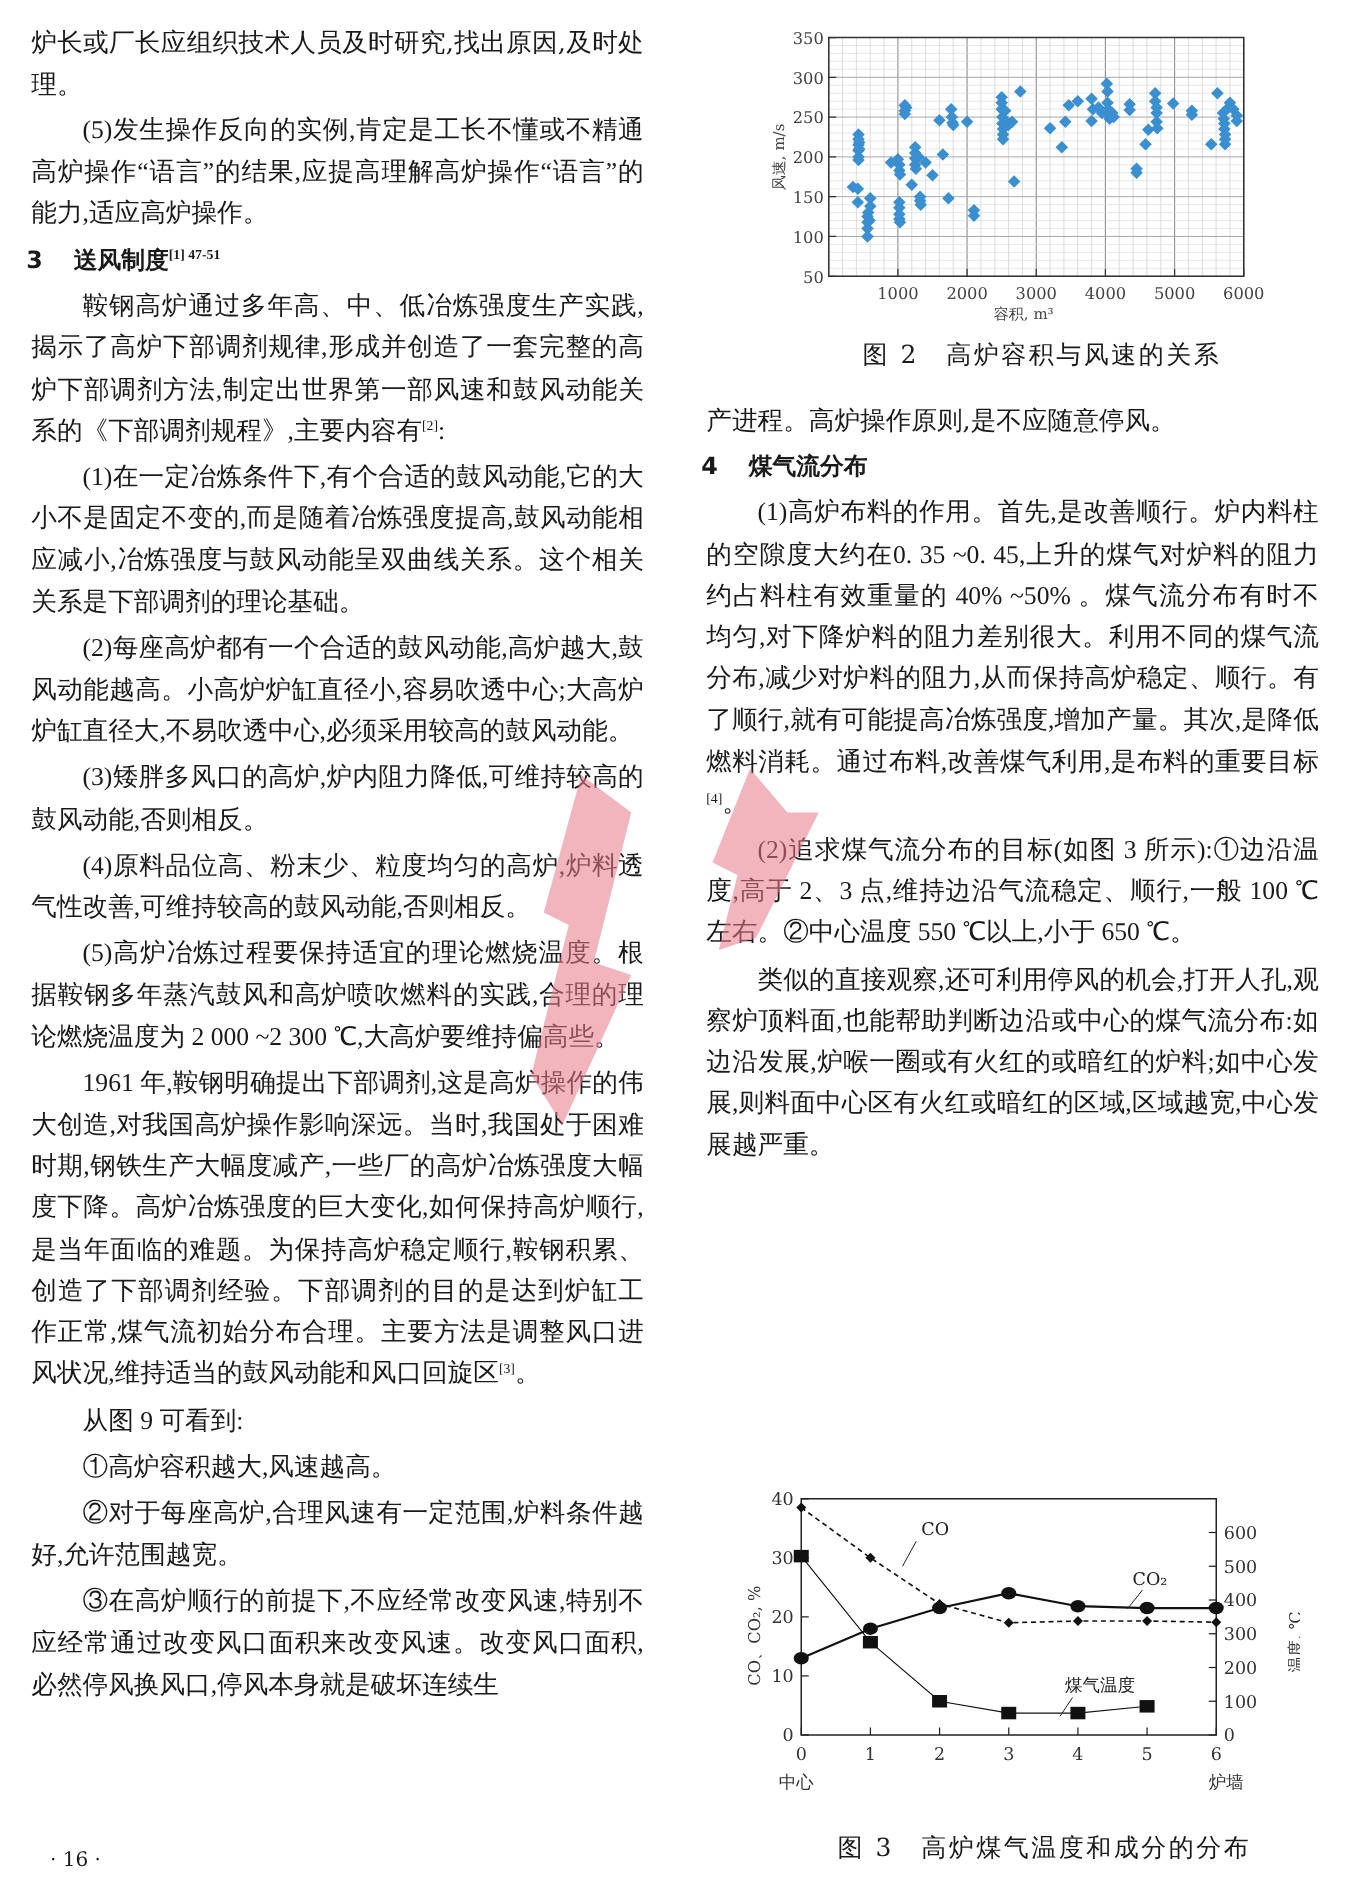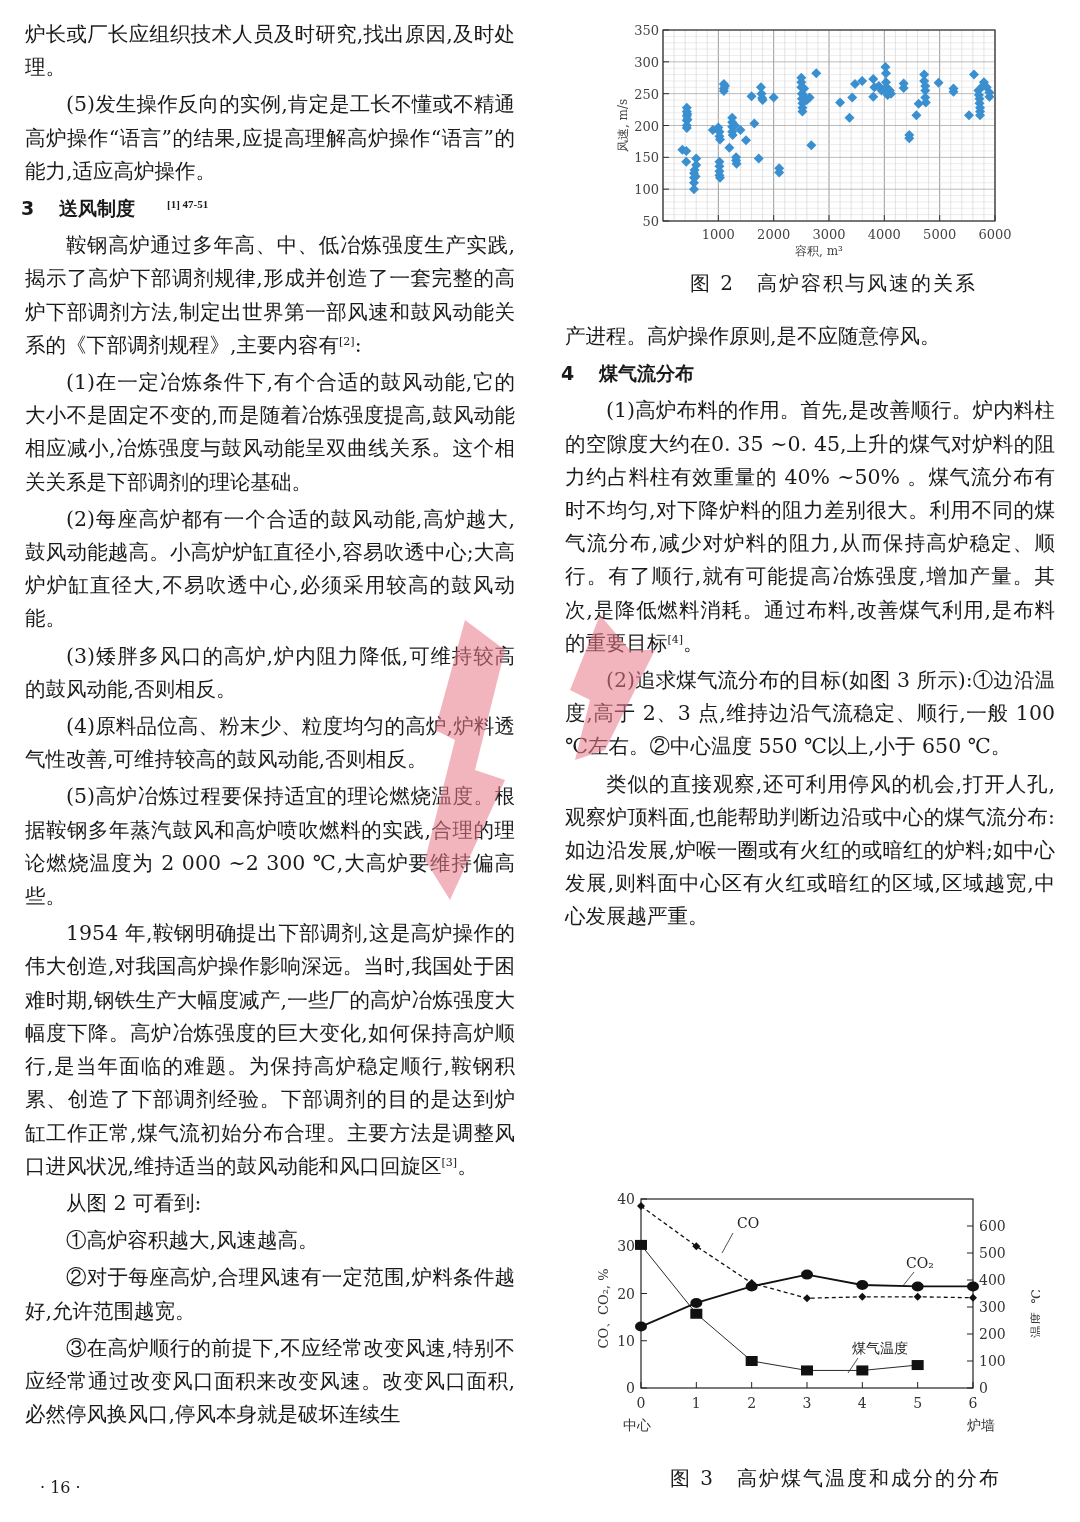--- a/index.html
+++ b/index.html
@@ -2,25 +2,25 @@
 <html><head>
 <meta charset="utf-8">
 <style>
   html, body { margin:0; padding:0; background:#ffffff; }
   body { width:1080px; height:1522px; position:relative; overflow:hidden;
          font-family:"DejaVu Serif","Liberation Serif",serif; color:#1a1a1a; }
   .col { position:absolute; top:14px; width:498px; font-size:20.5px; line-height:33.2px; }
   .col.left { left:21px; }
   .col.right { left:561px; top:316px; }
   .p { margin:4px; text-align:justify; text-justify:inter-character; }
-  .p.indent { text-indent:2em; }
+  .p.indent { text-indent:2em;font-family:Liberation Serif, serif; }
   .h { margin:0; font-family:"DejaVu Sans","Liberation Sans",sans-serif; font-weight:bold; font-size:19px; }
   .h .num { display:inline-block; width:38px; }
   sup { font-size:11px; vertical-align:top; position:relative; top:-4px; }
-  .h sup { font-weight:bold; font-family:"Liberation Serif",serif;padding-left:32px; }
+  .h sup { font-weight:bold; font-family:"Liberation Serif",serif; }
   .fig { position:absolute; }
   .caption { position:absolute; font-size:20px; letter-spacing:2px; white-space:nowrap; }
   .pagenum { position:absolute; left:40px; top:1478px; font-size:16px; }
   .watermark { position:absolute; pointer-events:none; opacity:0.55; }
   svg text { font-family:"DejaVu Serif","Liberation Serif",serif; }
 </style>
 </head>
 <body>
 
 <div class="col left">
@@ -28,22 +28,22 @@
   <p class="p indent">(5)发生操作反向的实例,肯定是工长不懂或不精通高炉操作“语言”的结果,应提高理解高炉操作“语言”的能力,适应高炉操作。</p>
   <h3 class="h">
     <span class="num">3</span><span>送风制度</span><sup>[1] 47-51</sup>
   </h3>
   <p class="p indent"><span>鞍钢高炉通过多年高、中、低冶炼强度生产实践,揭示了高炉下部调剂规律,形成并创造了一套完整的高炉下部调剂方法,制定出世界第一部风速和鼓风动能关系的《下部调剂规程》,主要内容有</span><sup>[2]</sup><span>:</span></p>
   <p class="p indent">(1)在一定冶炼条件下,有个合适的鼓风动能,它的大小不是固定不变的,而是随着冶炼强度提高,鼓风动能相应减小,冶炼强度与鼓风动能呈双曲线关系。这个相关关系是下部调剂的理论基础。</p>
   <p class="p indent">(2)每座高炉都有一个合适的鼓风动能,高炉越大,鼓风动能越高。小高炉炉缸直径小,容易吹透中心;大高炉炉缸直径大,不易吹透中心,必须采用较高的鼓风动能。</p>
   <p class="p indent">(3)矮胖多风口的高炉,炉内阻力降低,可维持较高的鼓风动能,否则相反。</p>
   <p class="p indent">(4)原料品位高、粉末少、粒度均匀的高炉,炉料透气性改善,可维持较高的鼓风动能,否则相反。</p>
   <p class="p indent">(5)高炉冶炼过程要保持适宜的理论燃烧温度。根据鞍钢多年蒸汽鼓风和高炉喷吹燃料的实践,合理的理论燃烧温度为 2 000 ~2 300 ℃,大高炉要维持偏高些。</p>
-  <p class="p indent"><span>1954 年,鞍钢明确提出下部调剂,这是高炉操作的伟大创造,对我国高炉操作影响深远。当时,我国处于困难时期,钢铁生产大幅度减产,一些厂的高炉冶炼强度大幅度下降。高炉冶炼强度的巨大变化,如何保持高炉顺行,是当年面临的难题。为保持高炉稳定顺行,鞍钢积累、创造了下部调剂经验。下部调剂的目的是达到炉缸工作正常,煤气流初始分布合理。主要方法是调整风口进风状况,维持适当的鼓风动能和风口回旋区</span><sup>[3]</sup><span>。</span></p>
-  <p class="p indent">从图 2 可看到:</p>
+  <p class="p indent"><span>1961 年,鞍钢明确提出下部调剂,这是高炉操作的伟大创造,对我国高炉操作影响深远。当时,我国处于困难时期,钢铁生产大幅度减产,一些厂的高炉冶炼强度大幅度下降。高炉冶炼强度的巨大变化,如何保持高炉顺行,是当年面临的难题。为保持高炉稳定顺行,鞍钢积累、创造了下部调剂经验。下部调剂的目的是达到炉缸工作正常,煤气流初始分布合理。主要方法是调整风口进风状况,维持适当的鼓风动能和风口回旋区</span><sup>[3]</sup><span>。</span></p>
+  <p class="p indent">从图 9 可看到:</p>
   <p class="p indent">①高炉容积越大,风速越高。</p>
   <p class="p indent">②对于每座高炉,合理风速有一定范围,炉料条件越好,允许范围越宽。</p>
   <p class="p indent">③在高炉顺行的前提下,不应经常改变风速,特别不应经常通过改变风口面积来改变风速。改变风口面积,必然停风换风口,停风本身就是破坏连续生</p>
 </div>
 
 <div class="fig" style="left:600px; top:18px; width:430px; height:240px;">
   <svg id="fig2" width="430" height="240">
       <line x1="63" y1="12" x2="63" y2="203" stroke="#8f8f8f" stroke-width="0.9"></line>
       <line x1="74.06666666666666" y1="12" x2="74.06666666666666" y2="203" stroke="#cfcfcf" stroke-width="0.6"></line>
       <line x1="85.13333333333333" y1="12" x2="85.13333333333333" y2="203" stroke="#cfcfcf" stroke-width="0.6"></line>

